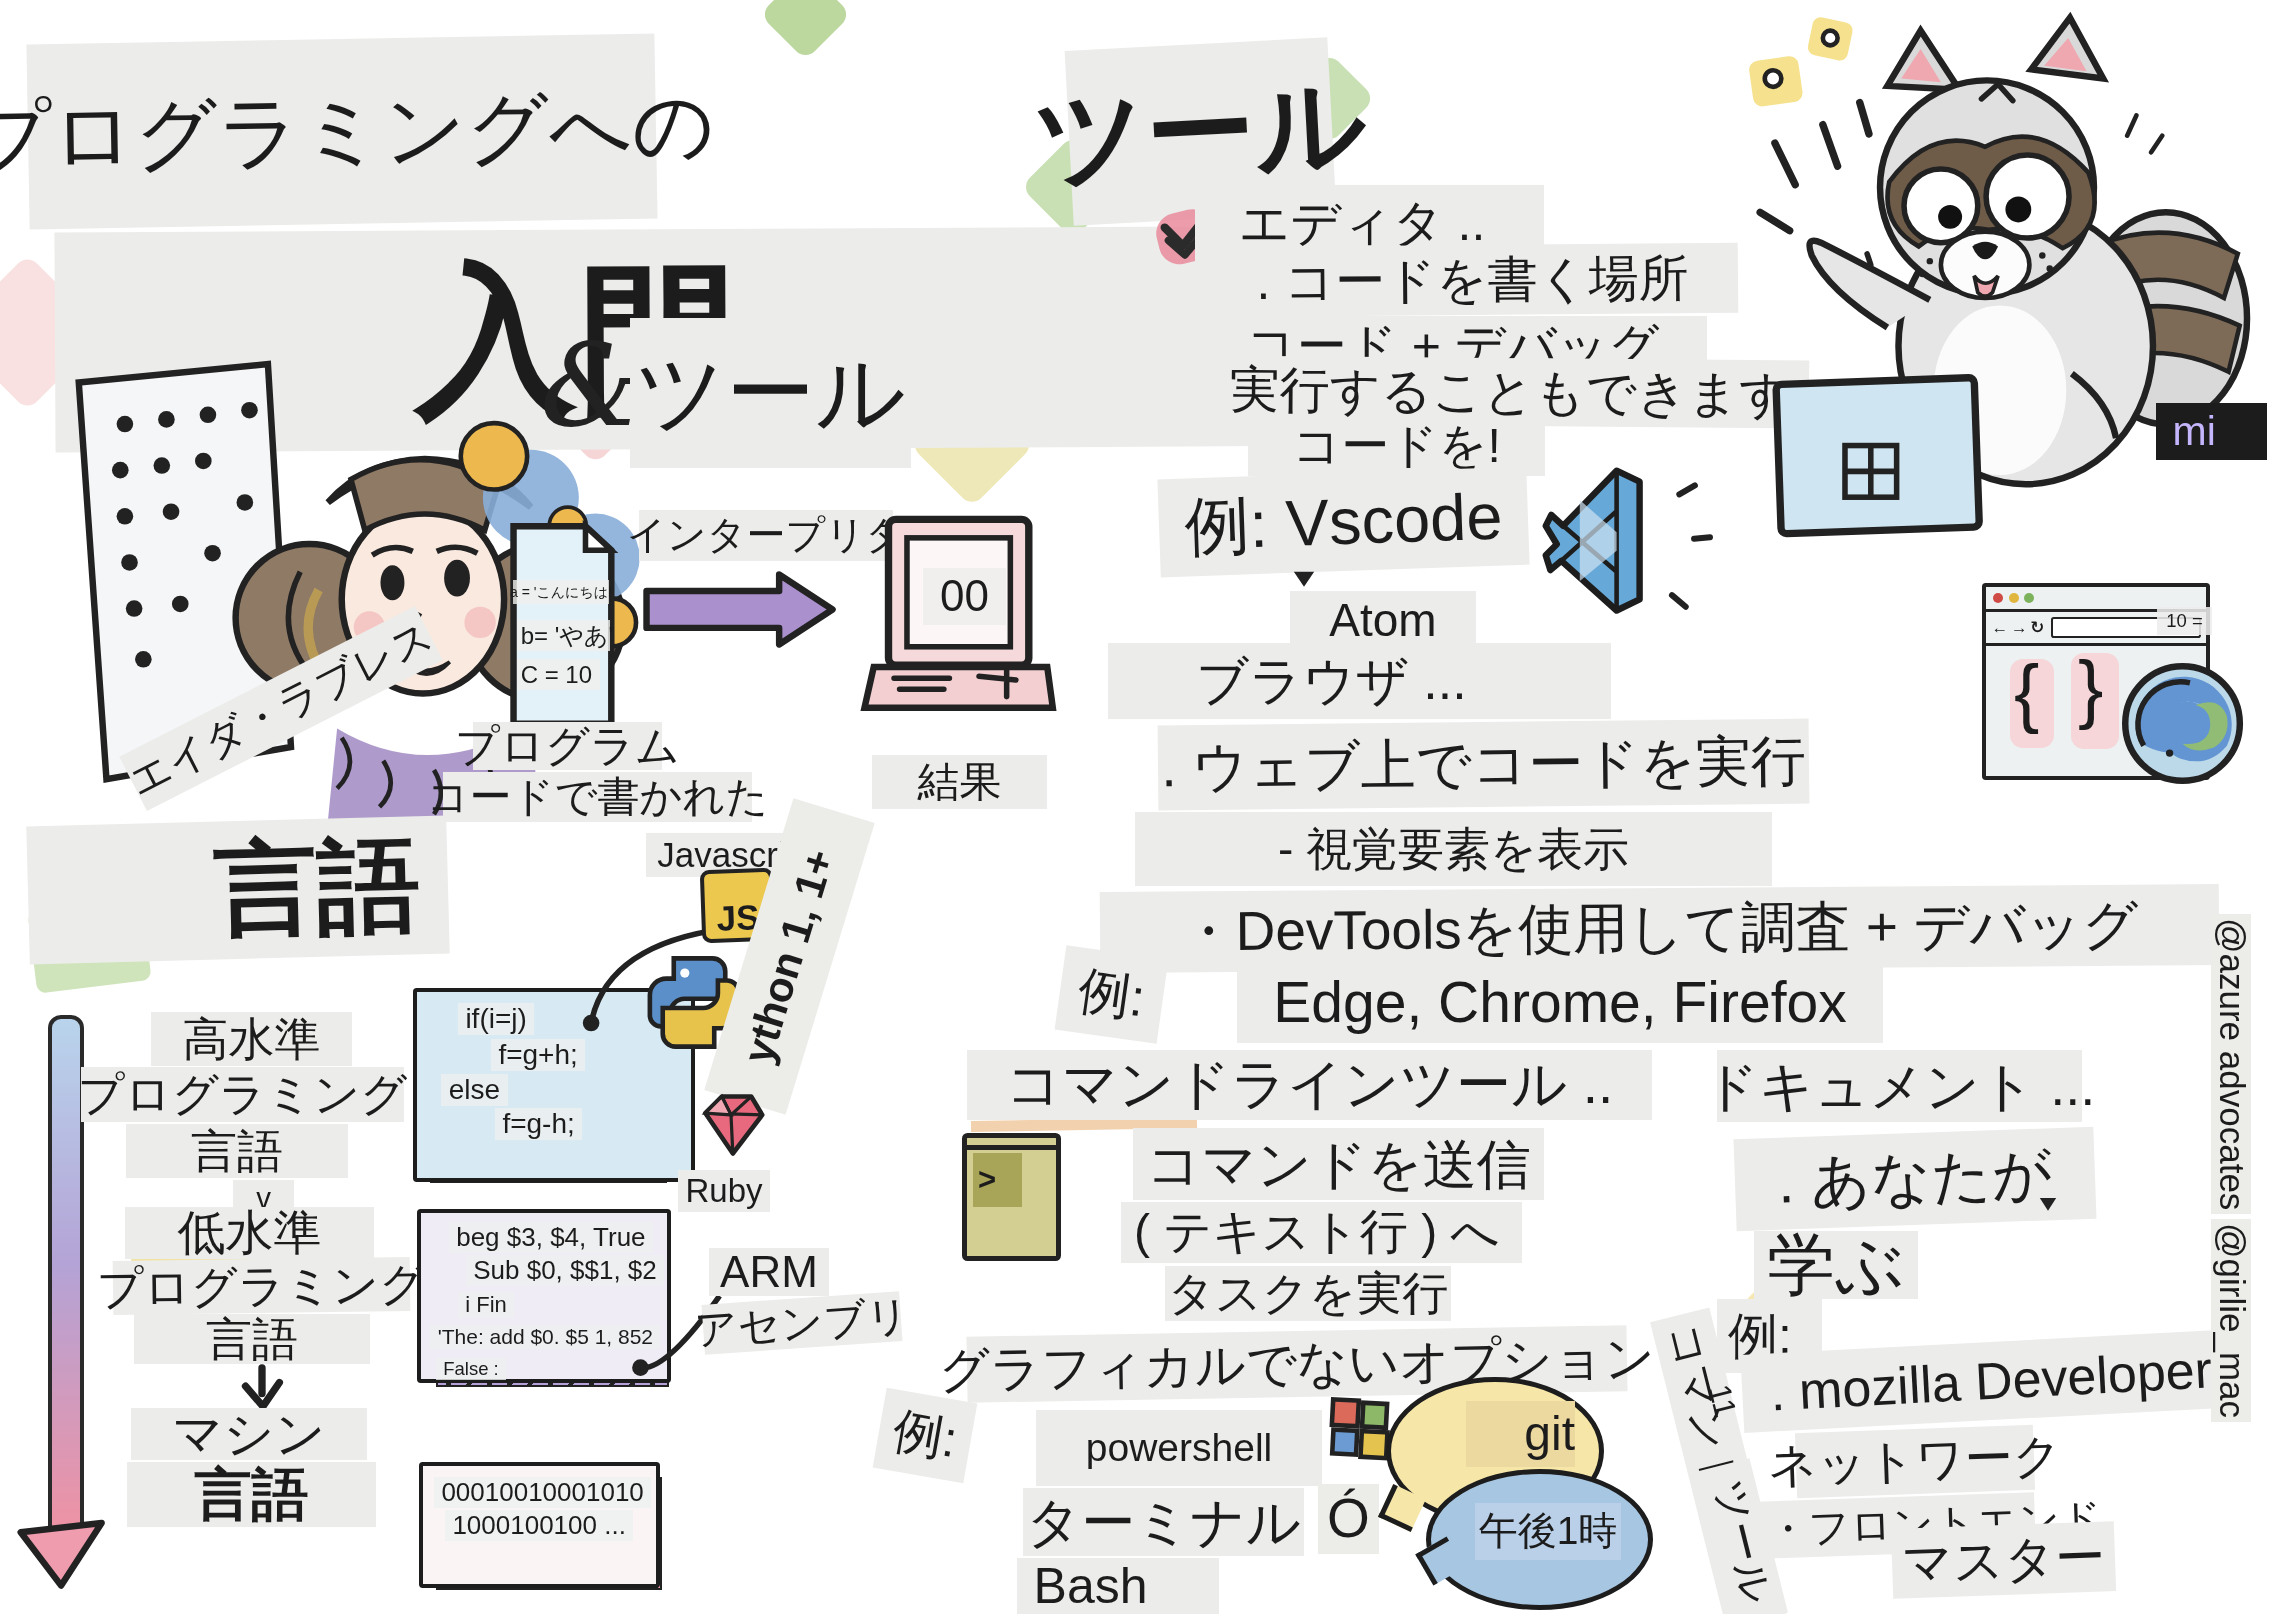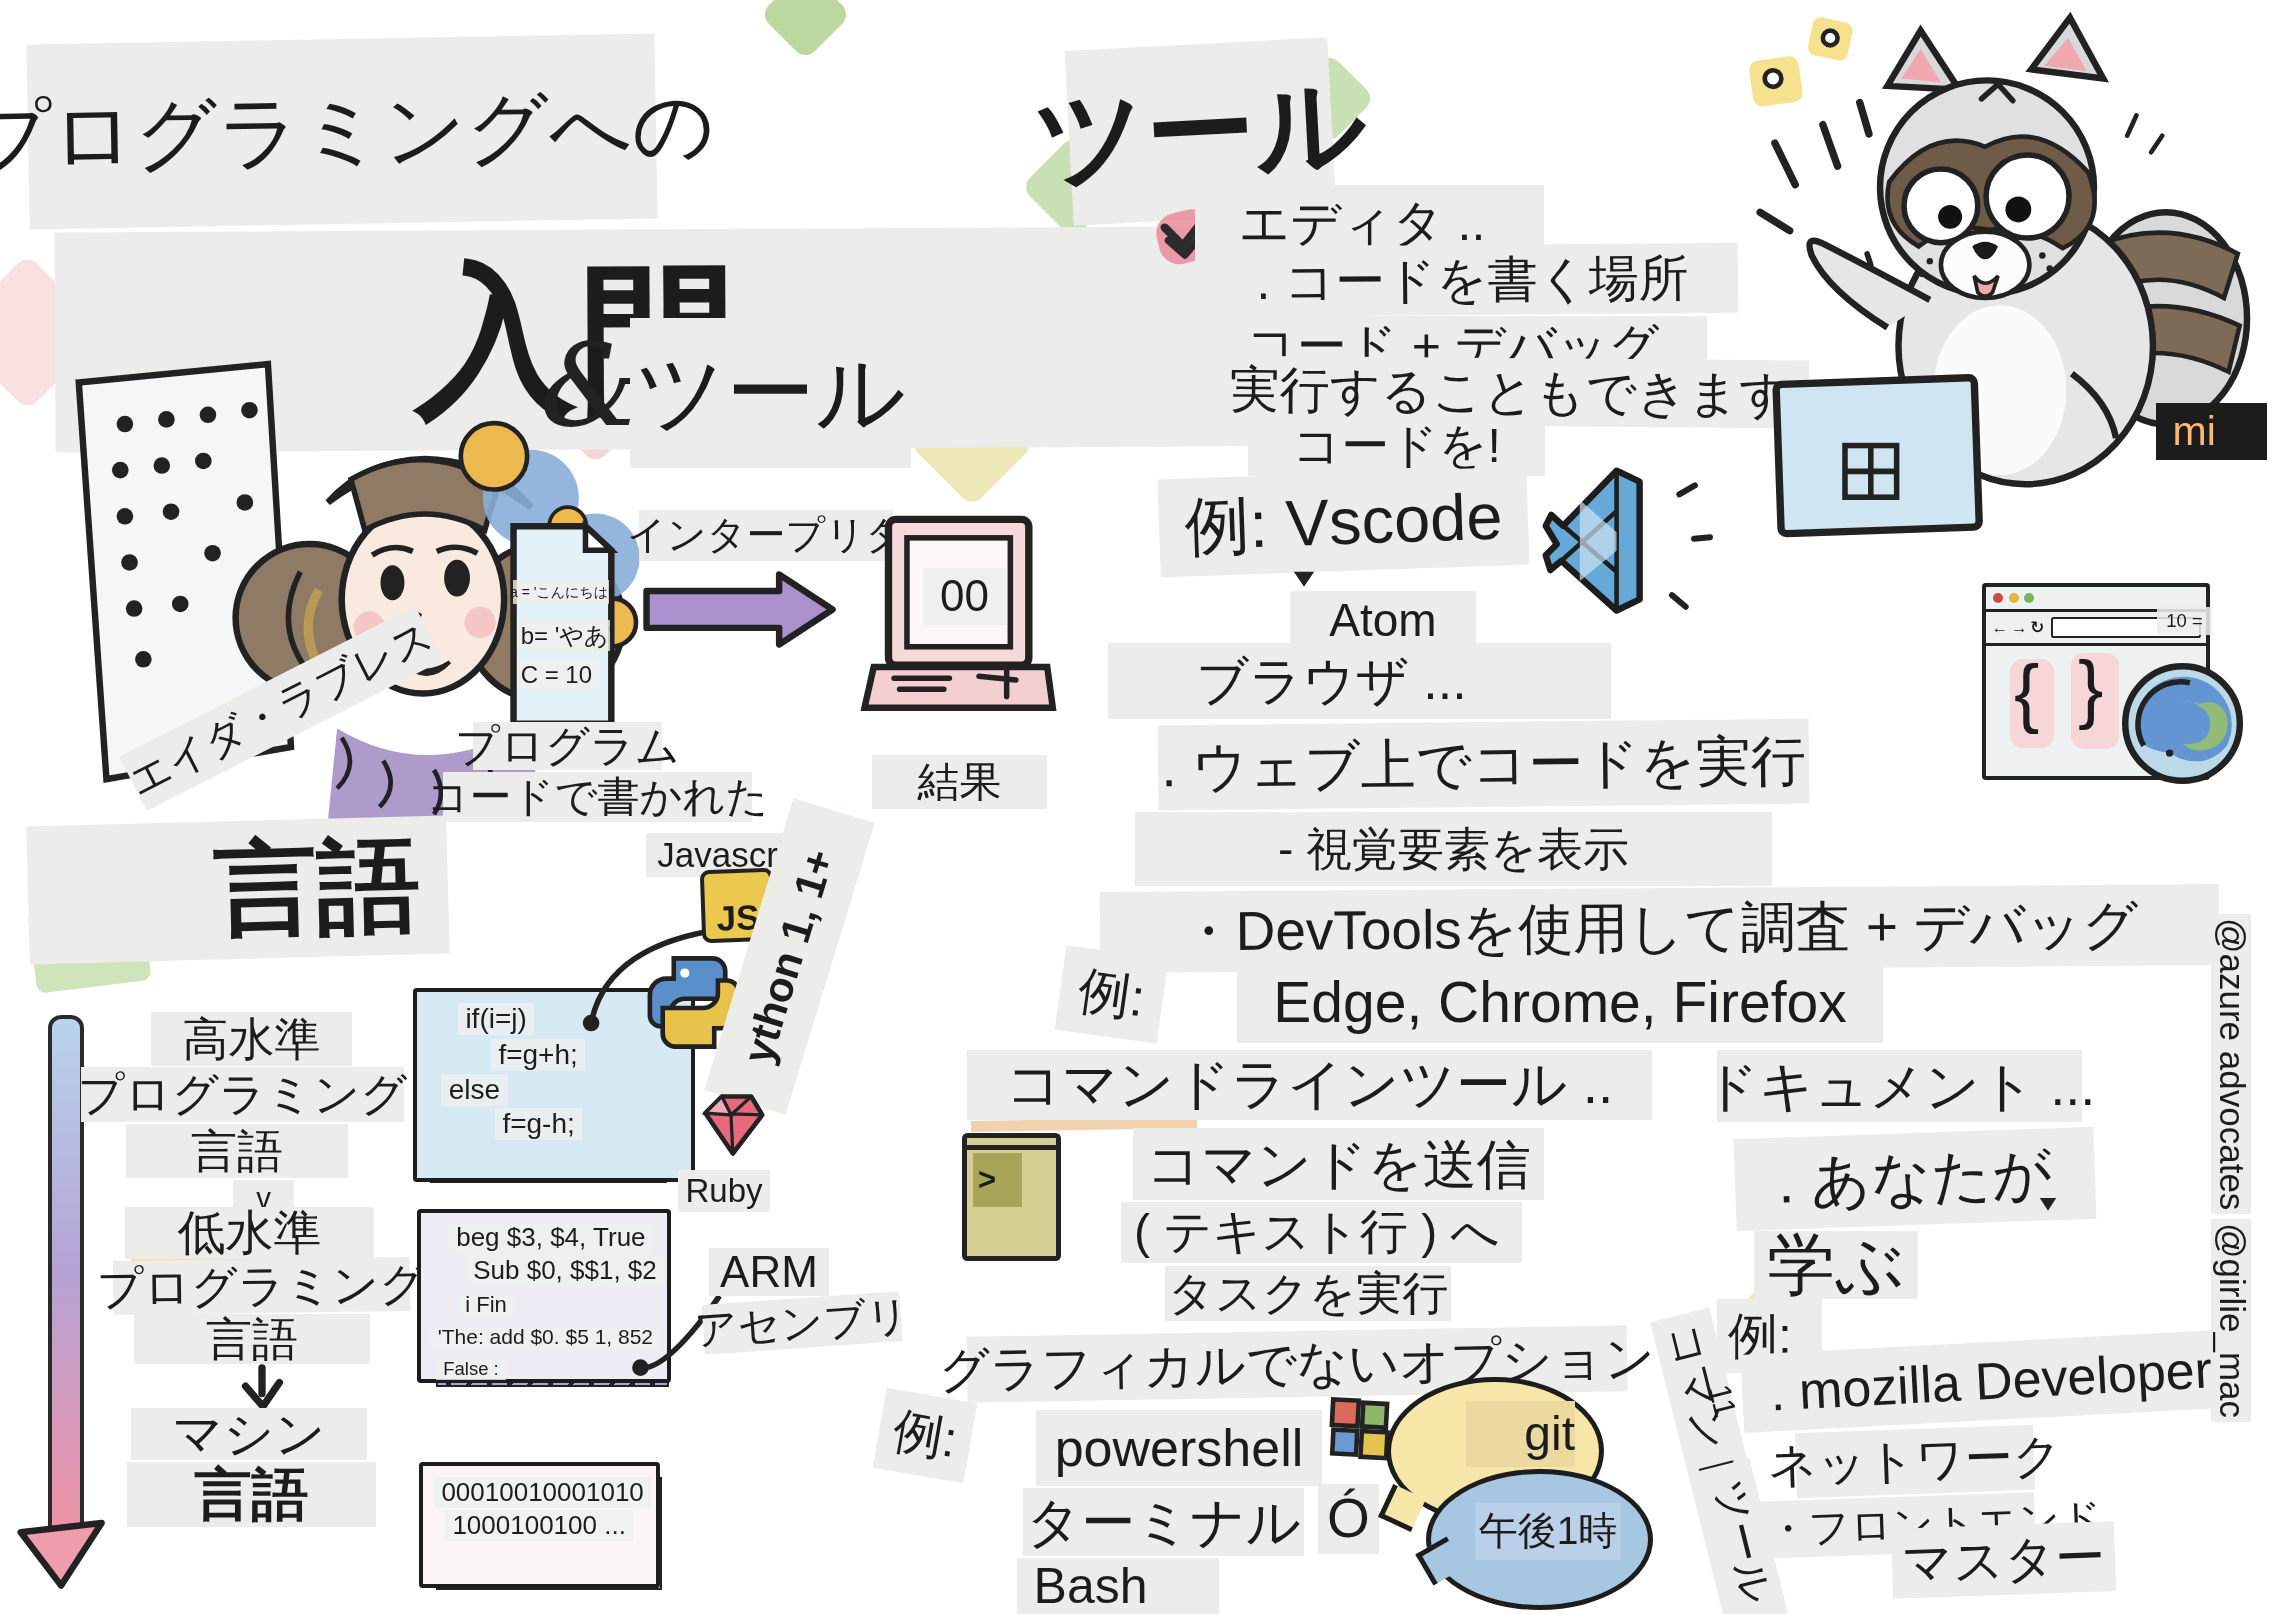--- a/index.html
+++ b/index.html
@@ -347,21 +347,21 @@
   </div>
 <div class="st" style="left:1165px;top:1266px;width:286px;height:55px;font-size:46px;">
     <span>タスクを実行</span>
   </div>
 <div class="st" style="left:967px;top:1331px;width:660px;height:66px;font-size:50px;transform:rotate(-1deg);">
     <span>グラフィカルでないオプション</span>
   </div>
 <div class="st" style="left:879px;top:1395px;width:92px;height:81px;font-size:50px;transform:rotate(10deg);">
     <span>例:</span>
   </div>
-<div class="st" style="left:1036px;top:1410px;width:286px;height:76px;font-size:52px;">
+<div class="st" style="left:1036px;top:1410px;width:286px;height:76px;font-size:39px;">
     <span>powershell</span>
   </div>
 <svg style="left:1327px;top:1395px;" width="66" height="72" viewBox="0 0 72 78">
   <g transform="rotate(3 36 39)">
     <rect x="5" y="6" width="28" height="28" fill="#db6a5a" stroke="#222" stroke-width="5"></rect>
     <rect x="38" y="8" width="26" height="26" fill="#8cb868" stroke="#222" stroke-width="5"></rect>
     <rect x="7" y="39" width="26" height="26" fill="#6b9bd2" stroke="#222" stroke-width="5"></rect>
     <rect x="38" y="39" width="28" height="28" fill="#e4c44e" stroke="#222" stroke-width="5"></rect>
   </g>
 </svg>
@@ -460,21 +460,21 @@
     <path d="M196 310 Q118 268 78 248 Q60 240 68 262 Q86 300 150 340" fill="#e6e6e6" stroke="#222" stroke-width="7"></path>
     <path d="M350 390 q40 30 48 70" stroke="#222" stroke-width="7" fill="none"></path>
     <path d="M420 110 l-10 22 M448 132 l-12 18 M208 470 l-8 20 M240 480 l-6 18" stroke="#222" stroke-width="5" stroke-linecap="round"></path>
   </g>
   <g>
     <rect x="32" y="398" width="215" height="162" rx="6" fill="#cfe6f2" stroke="#222" stroke-width="8" transform="rotate(-2 140 480)"></rect>
     <rect x="104" y="468" width="56" height="56" fill="none" stroke="#222" stroke-width="6"></rect>
     <path d="M132 468 v56 M104 496 h56" stroke="#222" stroke-width="6"></path>
   </g>
 </svg>
-<div class="abs" style="left:2156px;top:403px;width:94px;height:57px;background:#1c1c1c;color:#fdba74;display:flex;align-items:center;justify-content:flex-start;padding-left:16.6px;font-size:41px;">
+<div class="abs" style="left:2156px;top:403px;width:94px;height:57px;background:#1c1c1c;color:#c4b5fd;display:flex;align-items:center;justify-content:flex-start;padding-left:16.6px;font-size:41px;">
   <span>mi</span>
 </div>
 
 <div class="abs" style="left:2211px;top:914px;height:480px;writing-mode:vertical-rl;display:flex;gap:5.5px;font-size:35px;">
   <span class="st nb" style="position:static;background:#ecece9;padding:3.7px 1.8px;">
       <span>@azure advocates</span>
     </span>
   <span class="st nb" style="position:static;background:#ecece9;padding:3.7px 1.8px;height:314px;">
       <span>@girlie_mac</span>
     </span>

